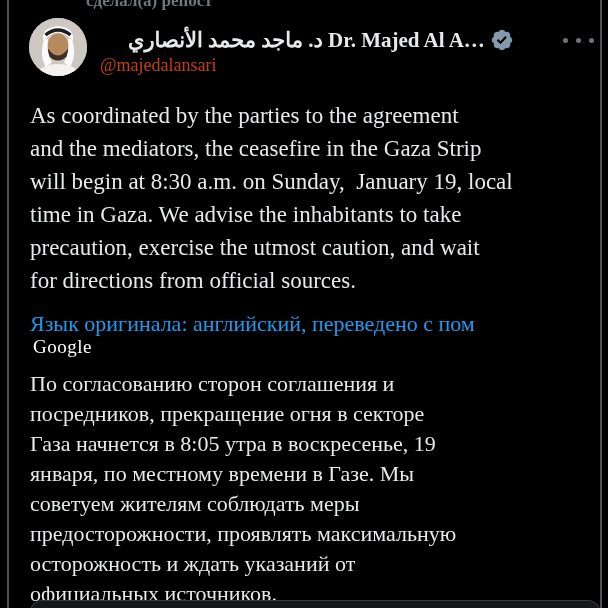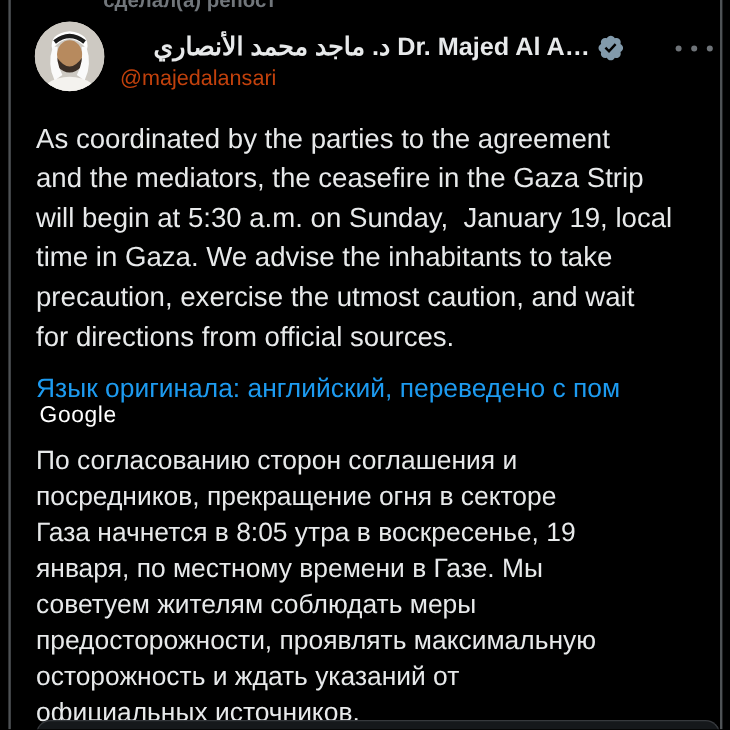--- a/index.html
+++ b/index.html
@@ -1,18 +1,18 @@
 <!DOCTYPE html>
 <html><head>
 <meta charset="utf-8">
 <style>
   html,body{margin:0;padding:0;background:#000;}
   .screen{
     position:relative;width:608px;height:608px;background:#000000;
-    overflow:hidden;font-family:Liberation Sans, sans-serif;
+    overflow:hidden;font-family:Liberation Serif, serif;
     -webkit-font-smoothing:antialiased;
   }
   .edge{position:absolute;top:0;bottom:0;width:2px;background:#4e5255;}
   .edge.left{left:7px;}
   .edge.right{left:600px;}
 
   .repost-label{
     position:absolute;left:86px;top:-9px;
     font-size:17px;font-weight:bold;color:#71767b;white-space:nowrap;
   }
@@ -99,21 +99,21 @@
       <i></i>
         <i></i>
         <i></i>
     </div>
   </div>
 
   <div class="handle">@majedalansari</div>
 
   <div class="body-en">As coordinated by the parties to the agreement
 and the mediators, the ceasefire in the Gaza Strip
-will begin at 5:30 a.m. on Sunday,  January 19, local
+will begin at 8:30 a.m. on Sunday,  January 19, local
 time in Gaza. We advise the inhabitants to take
 precaution, exercise the utmost caution, and wait
 for directions from official sources.</div>
 
   <div class="translate-note">Язык оригинала: английский, переведено с пом</div>
 
   <div class="provider-logo">Google</div>
 
   <div class="body-ru">По согласованию сторон соглашения и
 посредников, прекращение огня в секторе

